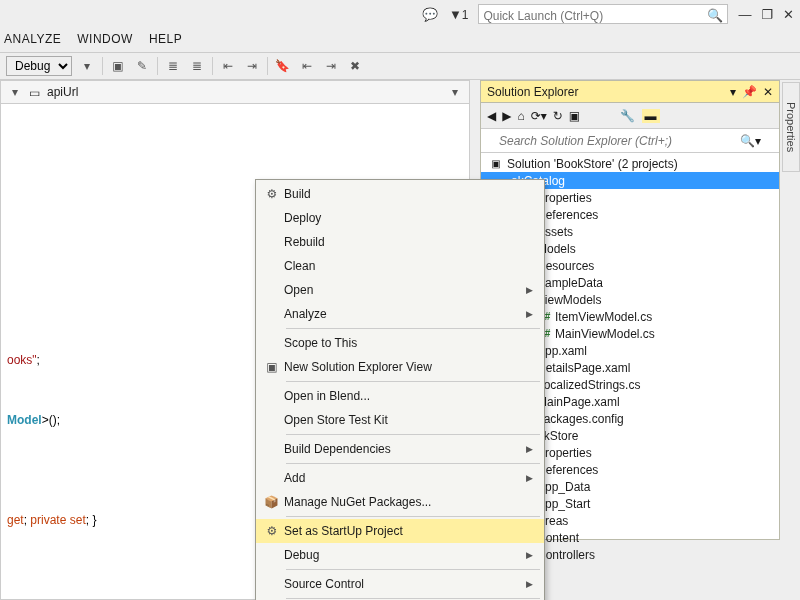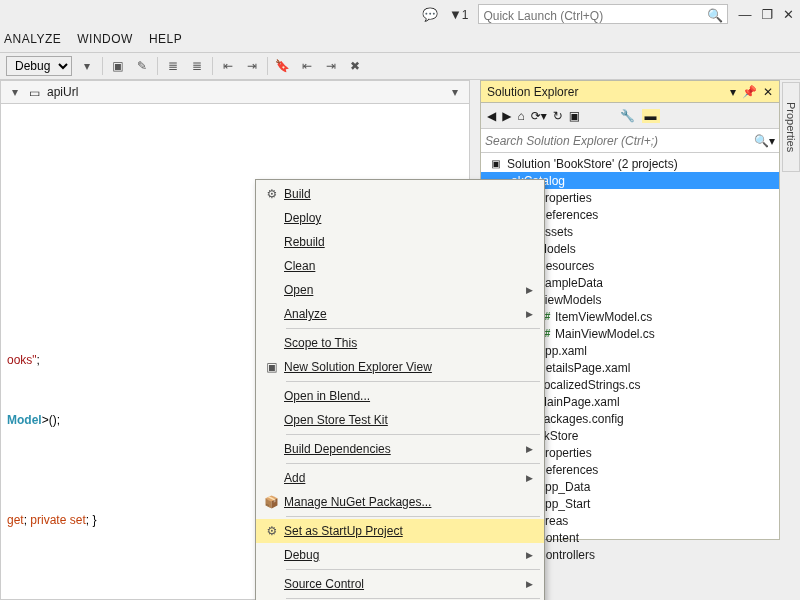--- a/index.html
+++ b/index.html
@@ -27,40 +27,40 @@
   .code-line { white-space: pre; line-height: 20px; }
   .kw { color: #c2410c; }
   .str { color: #a31515; }
   .type { color: #2b91af; font-weight: bold; }
 
   
   .solx { position: absolute; top: 80px; right: 20px; width: 300px; height: 460px; background: #fff; border: 1px solid #bba; }
   .solx-title { height: 22px; background: #fff0a0; border-bottom: 1px solid #bba; display: flex; align-items: center; padding: 0 6px; gap: 6px; }
   .solx-title .t { flex: 1; }
   .solx-tbar { height: 26px; background: #eee; display: flex; align-items: center; gap: 6px; padding: 0 6px; border-bottom: 1px solid #ccc; }
-  .solx-search { height: 24px; border-bottom: 1px solid #ccc; display: flex; align-items: center; padding: 0 4px; }
+  .solx-search { height: 24px; border-bottom: 1px solid #ccc; display: flex; align-items: center; padding: 0 18px; }
   .solx-search input { flex: 1; border: none; outline: none; color: #888; font-style: italic; }
   .tree { padding: 2px 0 10px 0; overflow: hidden; }
   .tree-row { height: 17px; display: flex; align-items: center; padding-left: 8px; gap: 4px; }
   .tree-row.sel { background: #3399ff; color: #fff; }
   .tree-row .ic { width: 14px; height: 14px; display: flex; align-items: center; justify-content: center; font-size: 10px; }
   .cs { color: #2e7d32; font-weight: bold; font-size: 9px; }
   .indent1 { padding-left: 56px; }
   .indent0 { padding-left: 30px; }
 
   
   .propstab { position: absolute; top: 82px; right: 0; width: 18px; height: 90px; background: #eee; border: 1px solid #ccc; display: flex; align-items: center; justify-content: center; }
   .propstab span { writing-mode: vertical-rl; font-size: 11px; color: #444; }
 
   
   .ctxmenu { position: absolute; top: 179px; left: 255px; width: 290px; background: #f5f5f2; border: 1px solid #9a9a90; box-shadow: 2px 3px 6px rgba(0,0,0,0.25); padding: 2px 0; z-index: 50; }
   .ctx-row { height: 24px; display: flex; align-items: center; padding: 0 8px 0 4px; }
   .ctx-row.hl { background: #fff0a0; }
   .ctx-ic { width: 24px; display: flex; align-items: center; justify-content: center; font-size: 12px; color: #555; }
-  .ctx-lbl { flex: 1; text-decoration: underline; }
+  .ctx-lbl { flex: 1; }
   .ctx-sub { width: 10px; color: #555; font-size: 9px; }
   .ctx-sep { height: 1px; background: #ccc; margin: 2px 4px 2px 30px; }
 
   .mini { width: 12px; height: 12px; }
 </style>
 </head>
 <body>
 
 <div class="titlebar">
   <span class="glyph">💬</span>

